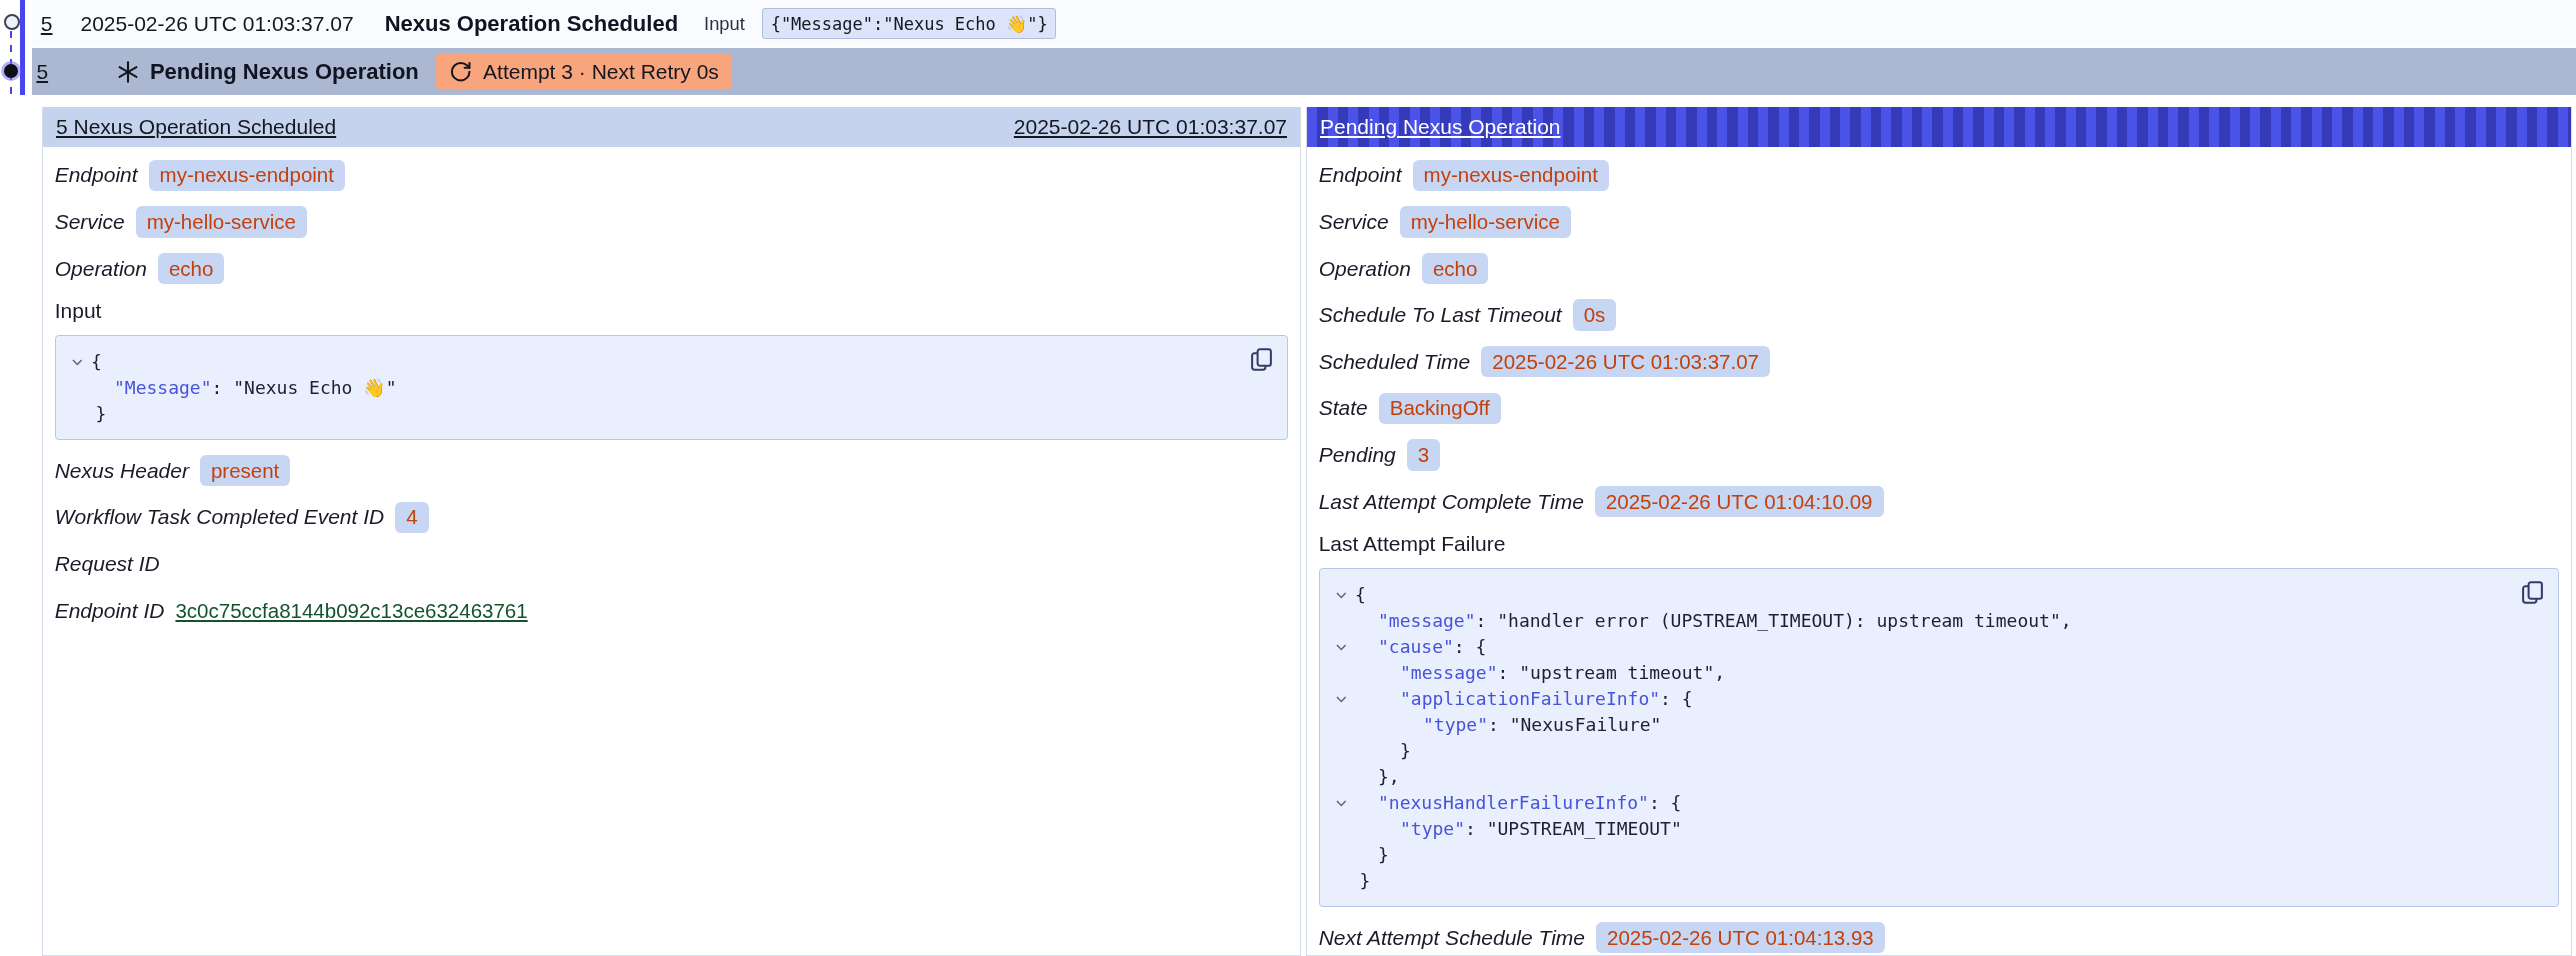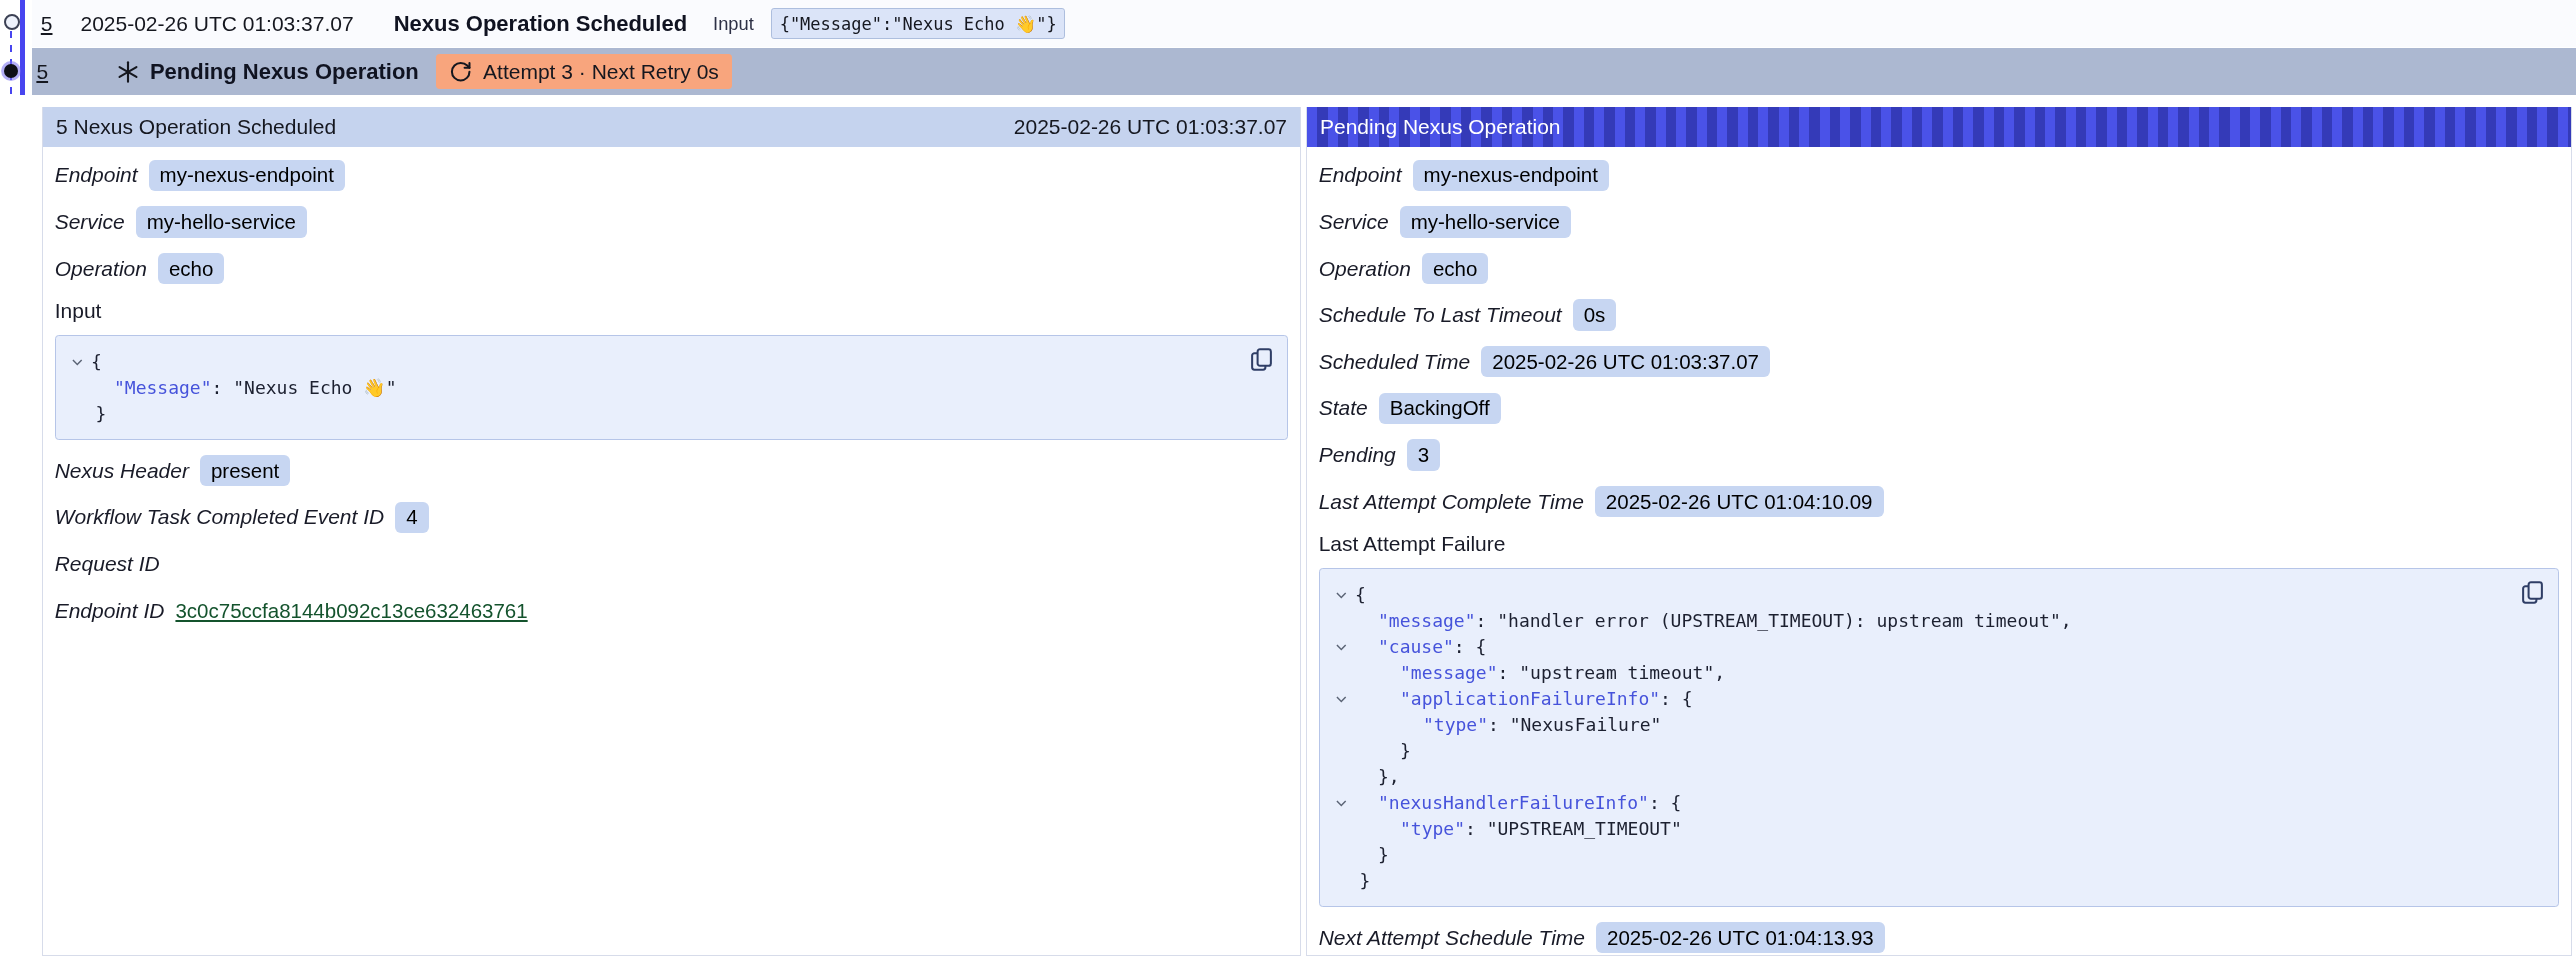--- a/index.html
+++ b/index.html
@@ -19,46 +19,46 @@
     background:#0e0f16; box-shadow:0 0 0 2.9px rgba(118,110,240,.55); }
 
   
   .event-row{ position:absolute; left:32px; right:0; display:flex; align-items:center; }
   .row1{ top:0; height:47px; background:#fafbfe; }
   .row2{ top:48px; height:47px; background:#acb8d1; }
   .eid{ font-size:21px; color:#15171f; text-decoration:underline; cursor:pointer; }
   .row1 .eid{ margin-left:8.8px; }
   .row2 .eid{ margin-left:4.4px; }
   .etime{ font-size:21px; margin-left:28px; color:#15171f; }
-  .etitle{ font-size:22px; font-weight:bold; margin-left:40px; color:#101321; }
+  .etitle{ font-size:22px; font-weight:bold; margin-left:31px; color:#101321; }
   .ilabel{ font-size:18.3px; margin-left:26px; color:#2d3045; }
   .ichip{ margin-left:17.6px; font-family:"DejaVu Sans Mono", monospace; font-size:17px;
     background:#dbe4f8; border:0.7px solid #adbede; border-radius:2.9px; padding:4.4px 7.3px; color:#15171f; }
   .asterisk{ margin-left:67px; display:inline-flex; }
   .row2 .etitle{ margin-left:8.8px; }
   .attempt-badge{ margin-left:17.6px; display:inline-flex; align-items:center; gap:10.3px;
     background:#f8a57d; border-radius:3.7px; padding:5.9px 13px; font-size:21px; color:#15171f; }
 
   
   .panel{ position:absolute; top:107px; bottom:0; background:#ffffff;
     border:0.7px solid #d7dcea; border-top:none; }
   .panel.left{ left:42px; width:1259px; }
   .panel.right{ left:1306px; width:1266px; }
   .panel-header{ height:40px; display:flex; align-items:center; justify-content:space-between;
-    padding:0 13px; font-size:21px; }
+    padding:0 13px; font-size:21px;text-decoration:underline; }
   .panel-header.blue{ background:#c5d3ee; color:#15171f; }
   .panel-header.striped{
     background:repeating-linear-gradient(90deg,#4a52e8 0 10.3px,#343ab8 10.3px 20.5px);
     color:#ffffff; }
   .panel-body{ padding:12.4px 11.7px 0 11.7px; }
 
   .field-row{ display:flex; align-items:center; min-height:32px; margin-bottom:14.6px; gap:11px; }
   .flabel{ font-size:21px; color:#191b28; white-space:nowrap;font-style:italic; }
   .fbadge{ background:#c7d6f2; border-radius:5.9px; padding:3.7px 11px; font-size:20.5px;
-    color:#000000; white-space:nowrap; }
+    color:#c2410c; white-space:nowrap; }
   .flink{ font-size:20.5px; color:#14532d; text-decoration:underline; cursor:pointer; white-space:nowrap; }
   .section-label{ font-size:21px; height:26px; margin:4.4px 0 10.3px; }
 
   
   .code-block{ position:relative; background:#e9effc; border:1.5px solid #b6c5e8; border-radius:3.7px;
     padding:13px 59px 11.7px 7.3px; margin-bottom:14.6px; }
   .code-line{ display:flex; }
   .chev-col{ width:28px; min-width:28px; display:flex; align-items:center; justify-content:center; }
   .code-text{ font-family:"DejaVu Sans Mono", monospace; font-size:18px; line-height:26px;
     white-space:pre; color:#1c2030; }

